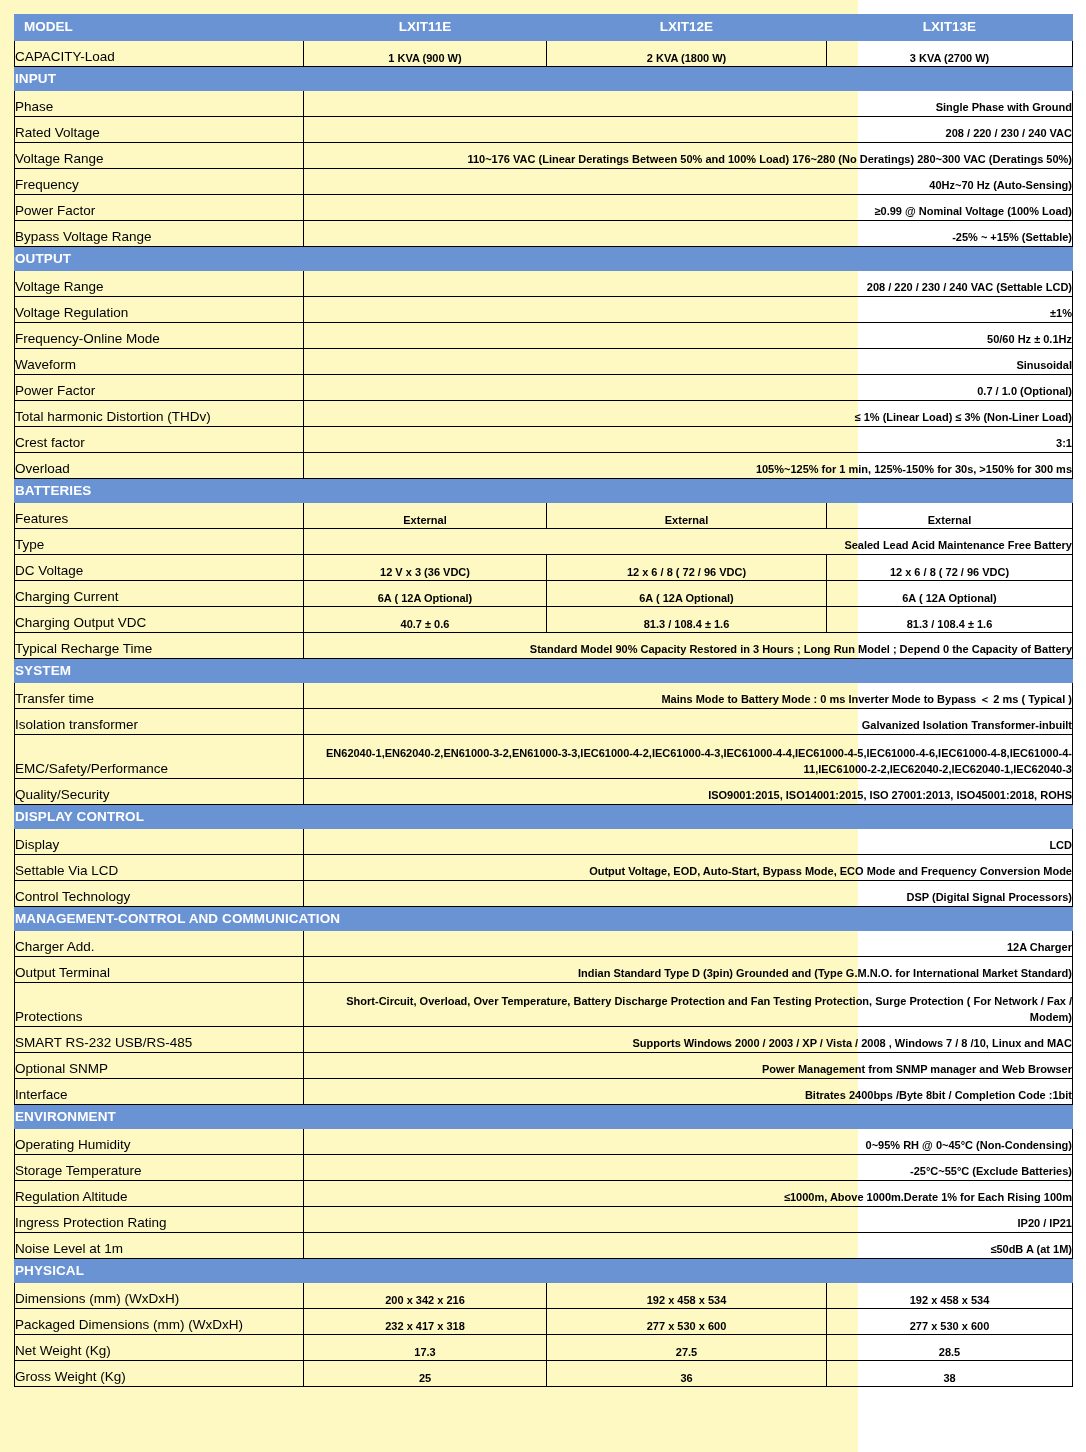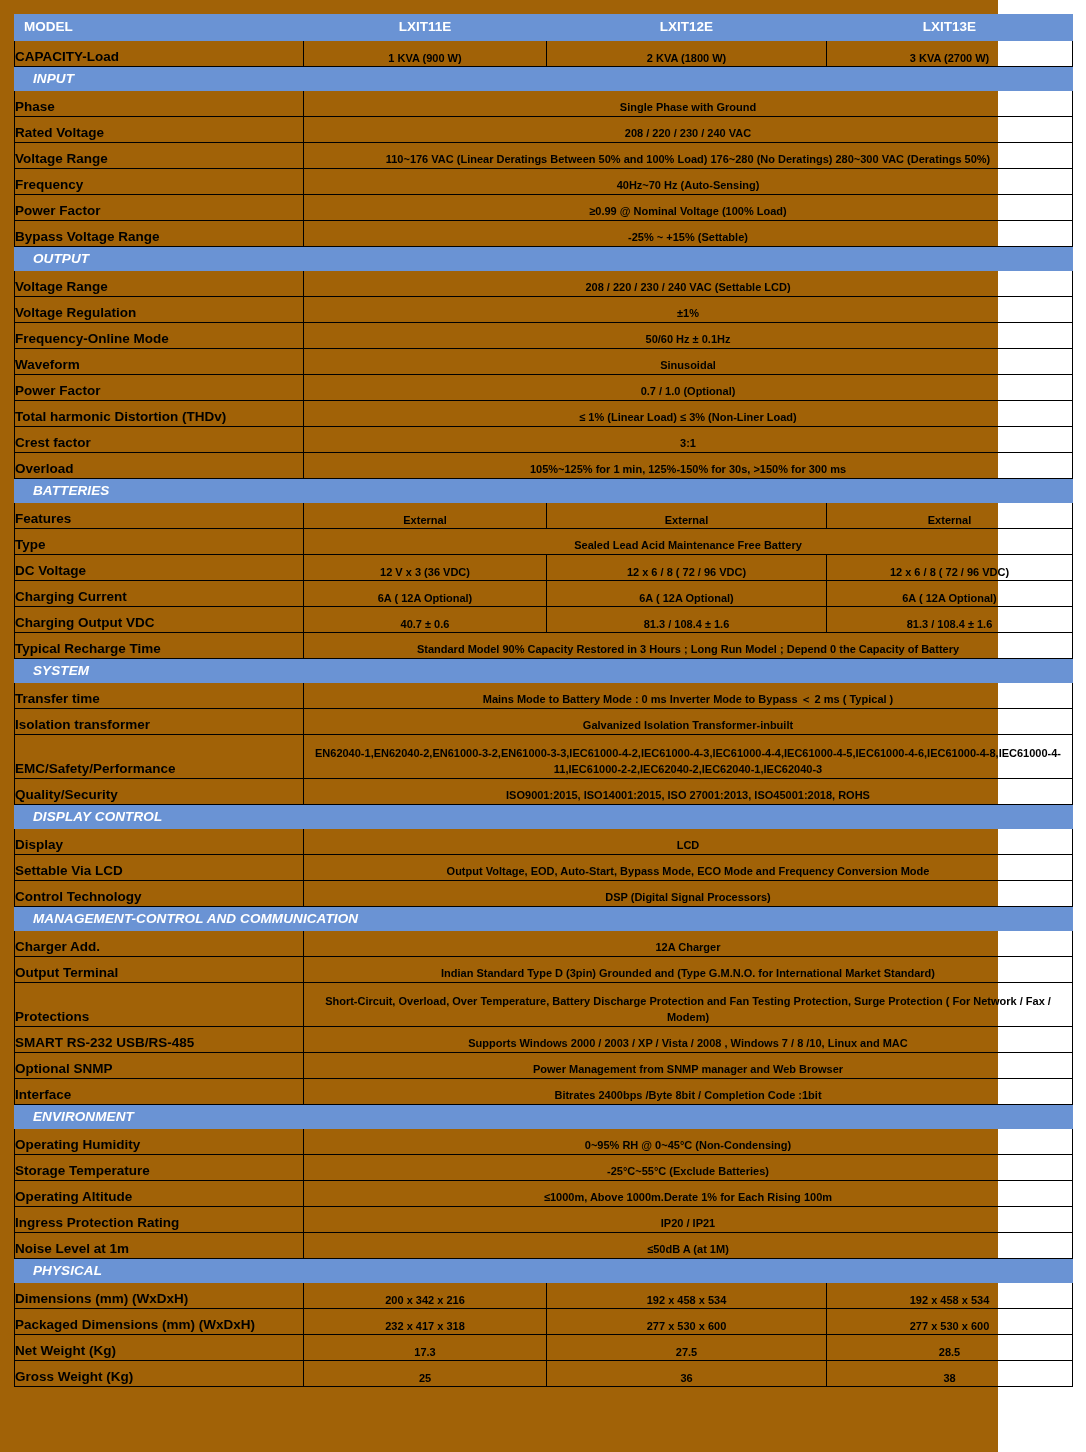--- a/index.html
+++ b/index.html
@@ -3,24 +3,24 @@
 <meta charset="utf-8">
 <style>
   * { box-sizing: border-box; }
   html, body {
     margin: 0;
     padding: 0;
     background: #ffffff;
     font-family: "Liberation Sans", sans-serif;
   }
   #page {
-    width: 998px;
+    width: 858px;
     height: 1452px;
     position: relative;
-    background: #a16207;
+    background: #fef9c3;
     padding: 14px;
   }
   table.spec {
     width: 1058px;
     border-collapse: collapse;
     table-layout: fixed;
   }
   table.spec col.c-label { width: 289px; }
   table.spec col.c-v1 { width: 243px; }
   table.spec col.c-v2 { width: 280px; }
@@ -33,59 +33,58 @@
   }
 
   
   tr.section-row td {
     background: #6a93d4;
     border: 1px solid #6a93d4;
     color: #ffffff;
     font-weight: bold;
     font-size: 13.5px;
     letter-spacing: 0.1px;
-    padding: 4px 8px 4px 18px;
+    padding: 4px 8px 4px 0;
     vertical-align: middle;
     height: 22px;
-    font-style: italic;
   }
 
   
   tr.model-row td {
     background: #6a93d4;
     border: 1px solid #6a93d4;
     color: #ffffff;
     font-weight: bold;
     font-size: 13.5px;
     height: 26px;
     vertical-align: middle;
   }
   tr.model-row td.lbl { text-align: left; padding: 3px 8px 3px 9px; }
   tr.model-row td.val { text-align: center; padding: 3px 4px; margin-top: 29px; }
 
   
   td.lbl {
     text-align: left;
     font-size: 13.5px;
-    font-weight: bold;
+    font-weight: normal;
     color: #000000;
     padding: 3px 6px 4px 9px;
     vertical-align: bottom;
     line-height: 1.25;
   }
   td.val {
     text-align: center;
     font-size: 11px;
     font-weight: bold;
     color: #000000;
     padding: 3px 6px 5px 6px;
     vertical-align: bottom;
     line-height: 1.35;
   }
-  td.val.multi { line-height: 1.45; }
+  td.val.multi { line-height: 1.45; text-align: right; }
 
   tr.h-std td { height: 26px; }
   tr.h-xtall td { height: 44px; }
 </style>
 </head>
 <body>
 
 <div id="page">
   <table class="spec">
     <colgroup>
@@ -270,21 +269,21 @@
         </tr>
         <tr class="h-std">
           <td class="lbl">Operating Humidity</td>
           <td class="val multi" colspan="3">0~95% RH @ 0~45°C (Non-Condensing)</td>
         </tr>
         <tr class="h-std">
           <td class="lbl">Storage Temperature</td>
           <td class="val multi" colspan="3">-25°C~55°C (Exclude Batteries)</td>
         </tr>
         <tr class="h-std">
-          <td class="lbl">Operating Altitude</td>
+          <td class="lbl">Regulation Altitude</td>
           <td class="val multi" colspan="3">≤1000m, Above 1000m.Derate 1% for Each Rising 100m</td>
         </tr>
         <tr class="h-std">
           <td class="lbl">Ingress Protection Rating</td>
           <td class="val multi" colspan="3">IP20 / IP21</td>
         </tr>
         <tr class="h-std">
           <td class="lbl">Noise Level at 1m</td>
           <td class="val multi" colspan="3">≤50dB A (at 1M)</td>
         </tr>

